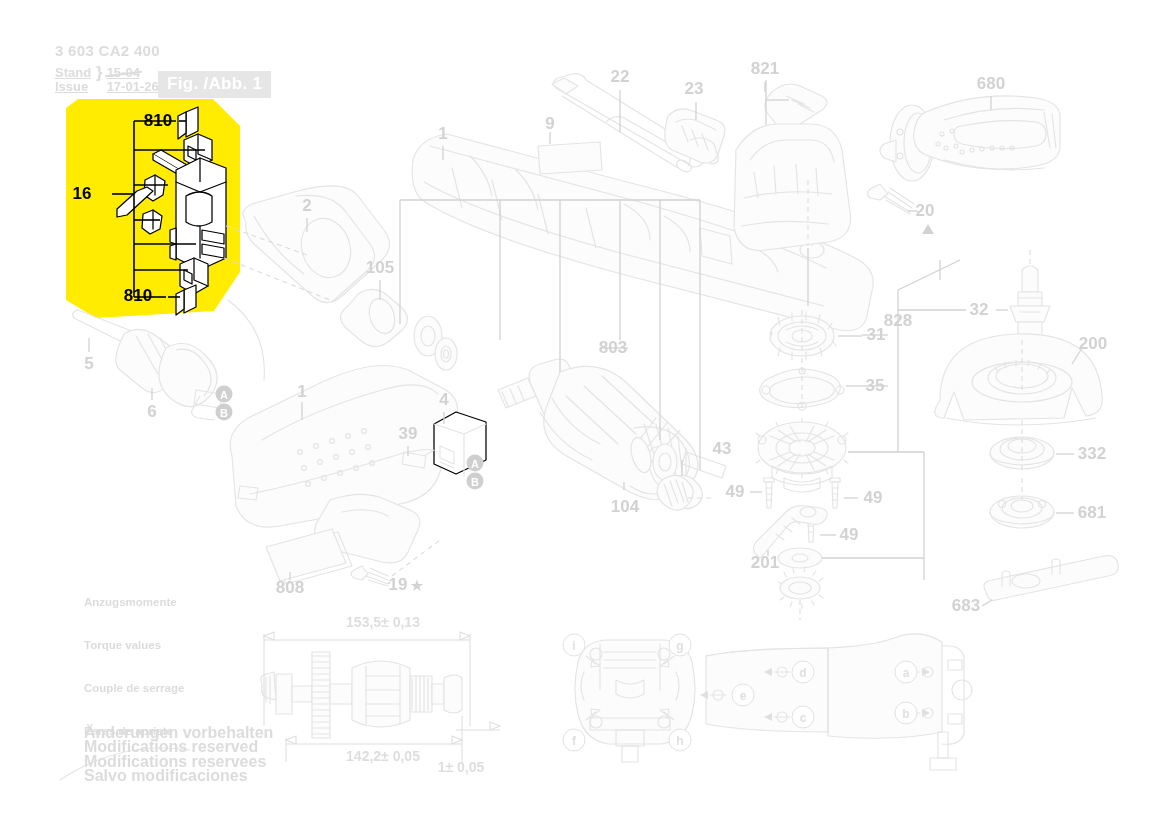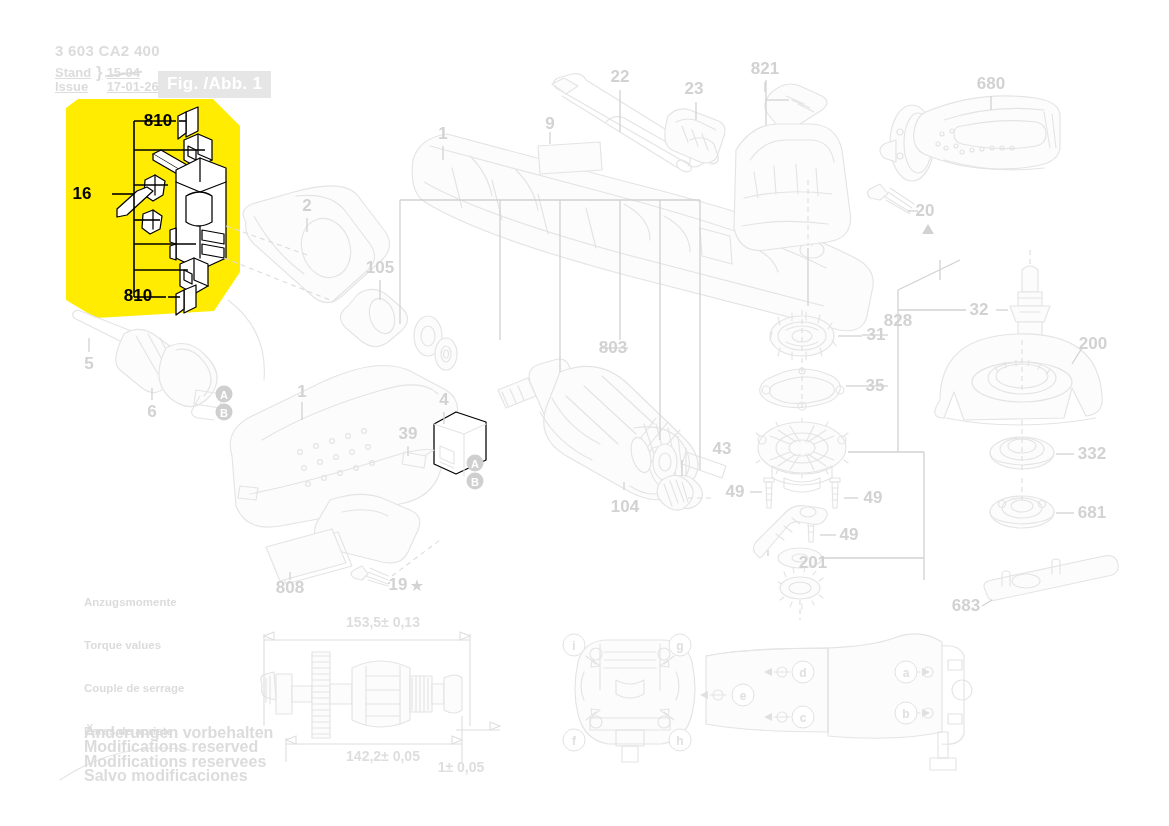--- a/index.html
+++ b/index.html
@@ -620,21 +620,21 @@
       <div class="callout" style="left: 979px; top: 310px;">32</div>
       <div class="callout" style="left: 876px; top: 335px;">31</div>
       <div class="callout" style="left: 875px; top: 386px;">35</div>
       <div class="callout" style="left: 1093px; top: 344px;">200</div>
       <div class="callout" style="left: 1092px; top: 454px;">332</div>
       <div class="callout" style="left: 1092px; top: 513px;">681</div>
       <div class="callout" style="left: 966px; top: 606px;">683</div>
       <div class="callout" style="left: 735px; top: 492px;">49</div>
       <div class="callout" style="left: 873px; top: 498px;">49</div>
       <div class="callout" style="left: 849px; top: 535px;">49</div>
-      <div class="callout" style="left: 765px; top: 563px; margin-left: 48px;">201</div>
+      <div class="callout" style="left: 765px; top: 563px;">201</div>
     </div>
 
   <div class="marker tri" style="left:928px;top:229px;"></div>
   <div class="marker star" style="left:417px;top:586px;">★</div>
 
   <div id="ab-layer">
       <div class="badge-ab" style="left: 224px; top: 394px;">A</div>
       <div class="badge-ab" style="left: 224px; top: 412px;">B</div>
       <div class="badge-ab" style="left: 475px; top: 463px;">A</div>
       <div class="badge-ab" style="left: 475px; top: 481px;">B</div>

